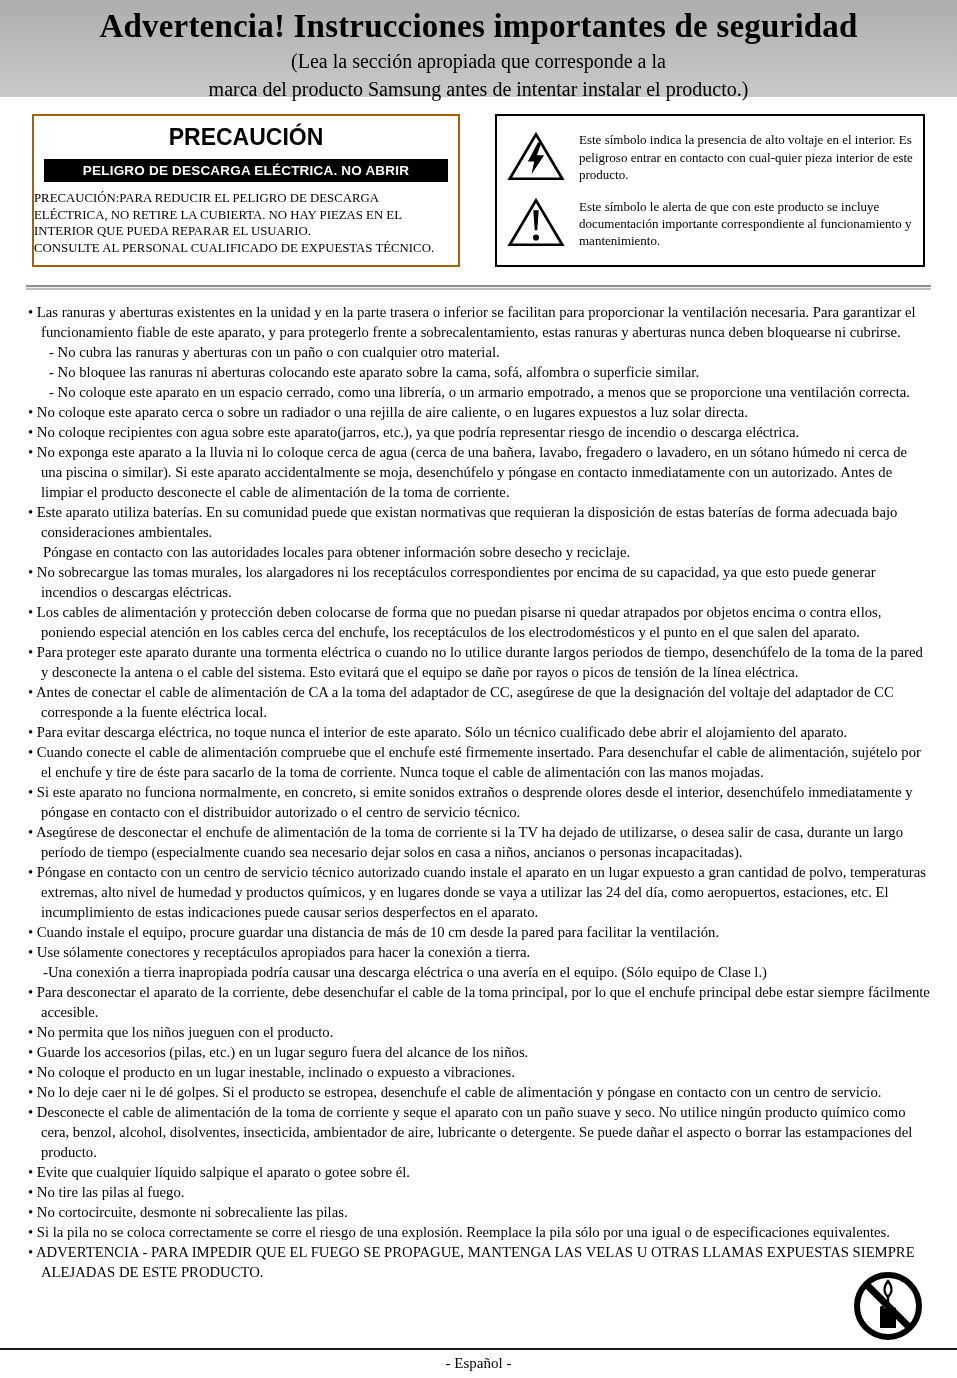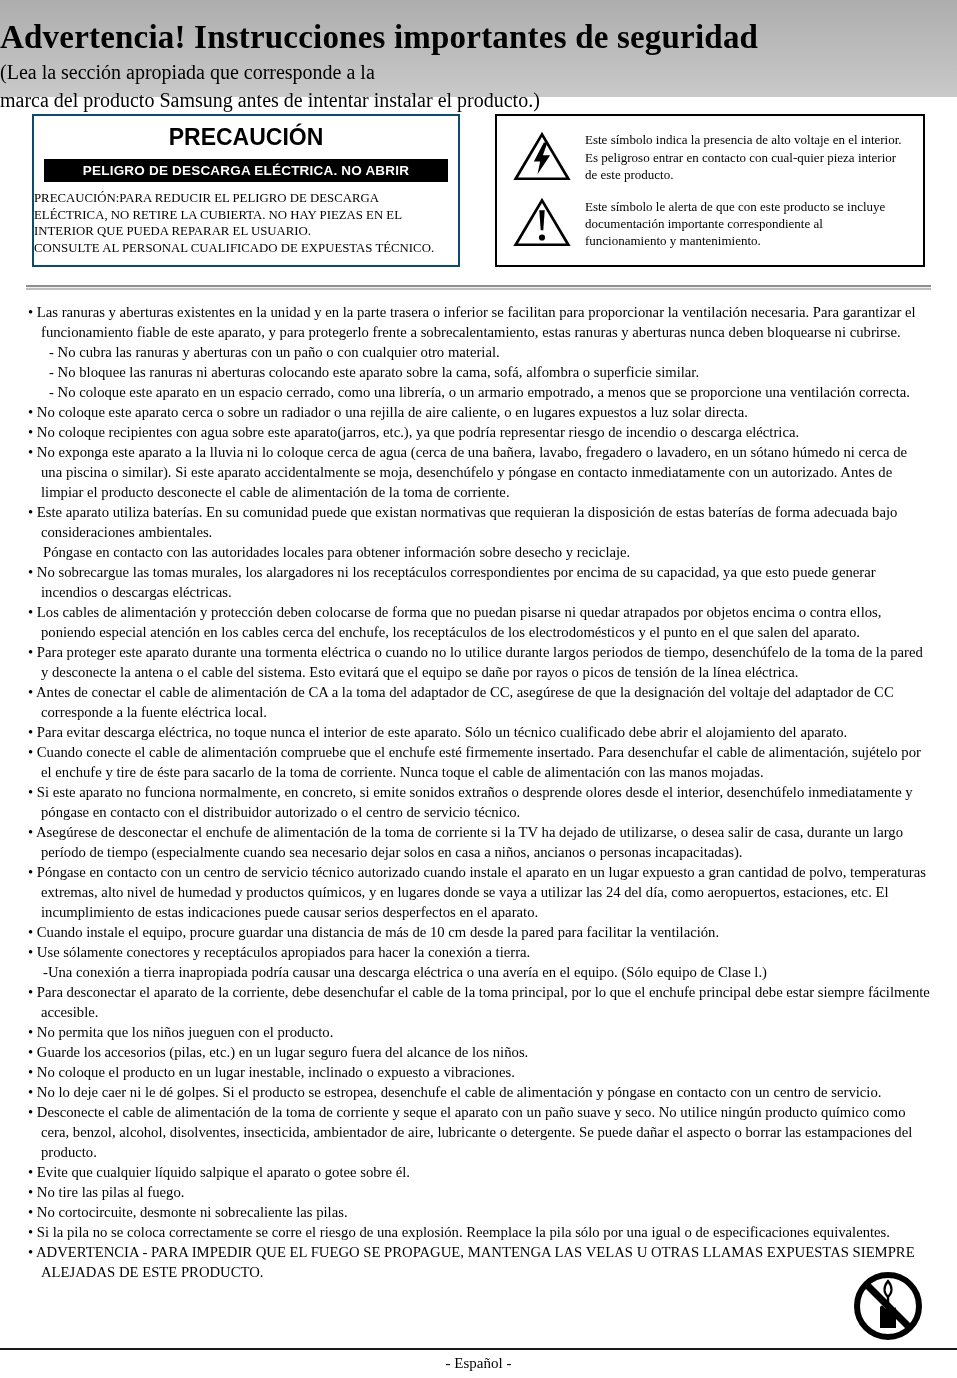--- a/index.html
+++ b/index.html
@@ -2,34 +2,34 @@
 <html><head>
 <meta charset="utf-8">
 <style>
   * { box-sizing: border-box; }
   html,body { margin:0; padding:0; }
   body { background:#fff; }
   .page { width:957px; height:1378px; position:relative; background:#fff; overflow:hidden;
           font-family:"Liberation Serif", serif; color:#000; }
 
   
-  .hdr { height:97px; background:linear-gradient(#aeadad,#cac9c9); padding-top:19px; }
+  .hdr { height:97px; background:linear-gradient(#aeadad,#cac9c9); text-align:center; padding-top:8px; }
   .hdr h1 { margin:0; font-size:33px; font-weight:bold; letter-spacing:.2px; }
   .sub { font-size:20px; line-height:1.38; margin-top:3px; }
 
   
   .boxes { display:flex; justify-content:space-between; margin:17px 32px 0; }
-  .cbox { width:428px; border:2px solid #0c4a6e; padding:6px 0 8px; background:#fff; }
+  .cbox { width:428px; border:2px solid #a16207; padding:6px 0 8px; background:#fff; }
   .ctitle { text-align:center; font-family:"Liberation Sans",sans-serif; font-weight:bold; font-size:23px; margin:2px 0 8px; }
   .cbanner { background:#000; color:#fff; font-family:"Liberation Sans",sans-serif; font-weight:bold;
              font-size:13.5px; text-align:center; padding:4px 0; margin:4px 10px 8px; letter-spacing:.2px; }
   .cbody { font-size:12.8px; line-height:1.3; padding:0 0; }
 
   .sbox { width:430px; border:2px solid #000; padding:8px 10px; display:flex; flex-direction:column; justify-content:space-around; background:#fff; }
-  .srow { display:flex; align-items:center; gap:14px; margin:3px 6px; }
+  .srow { display:flex; align-items:center; gap:14px; margin:3px 0; }
   .srow svg { flex:0 0 auto; }
   .stext { font-size:13px; line-height:1.32; }
 
   
   .rule { height:5px; margin:18px 26px 12px;
           background:linear-gradient(#8f8f8f 0 2px, #f0f0f0 2px 3px, #bdbdbd 3px 5px); }
 
   
   .list { margin:0 26px 0 28px; font-size:14.7px; line-height:20px; }
   .item { }

